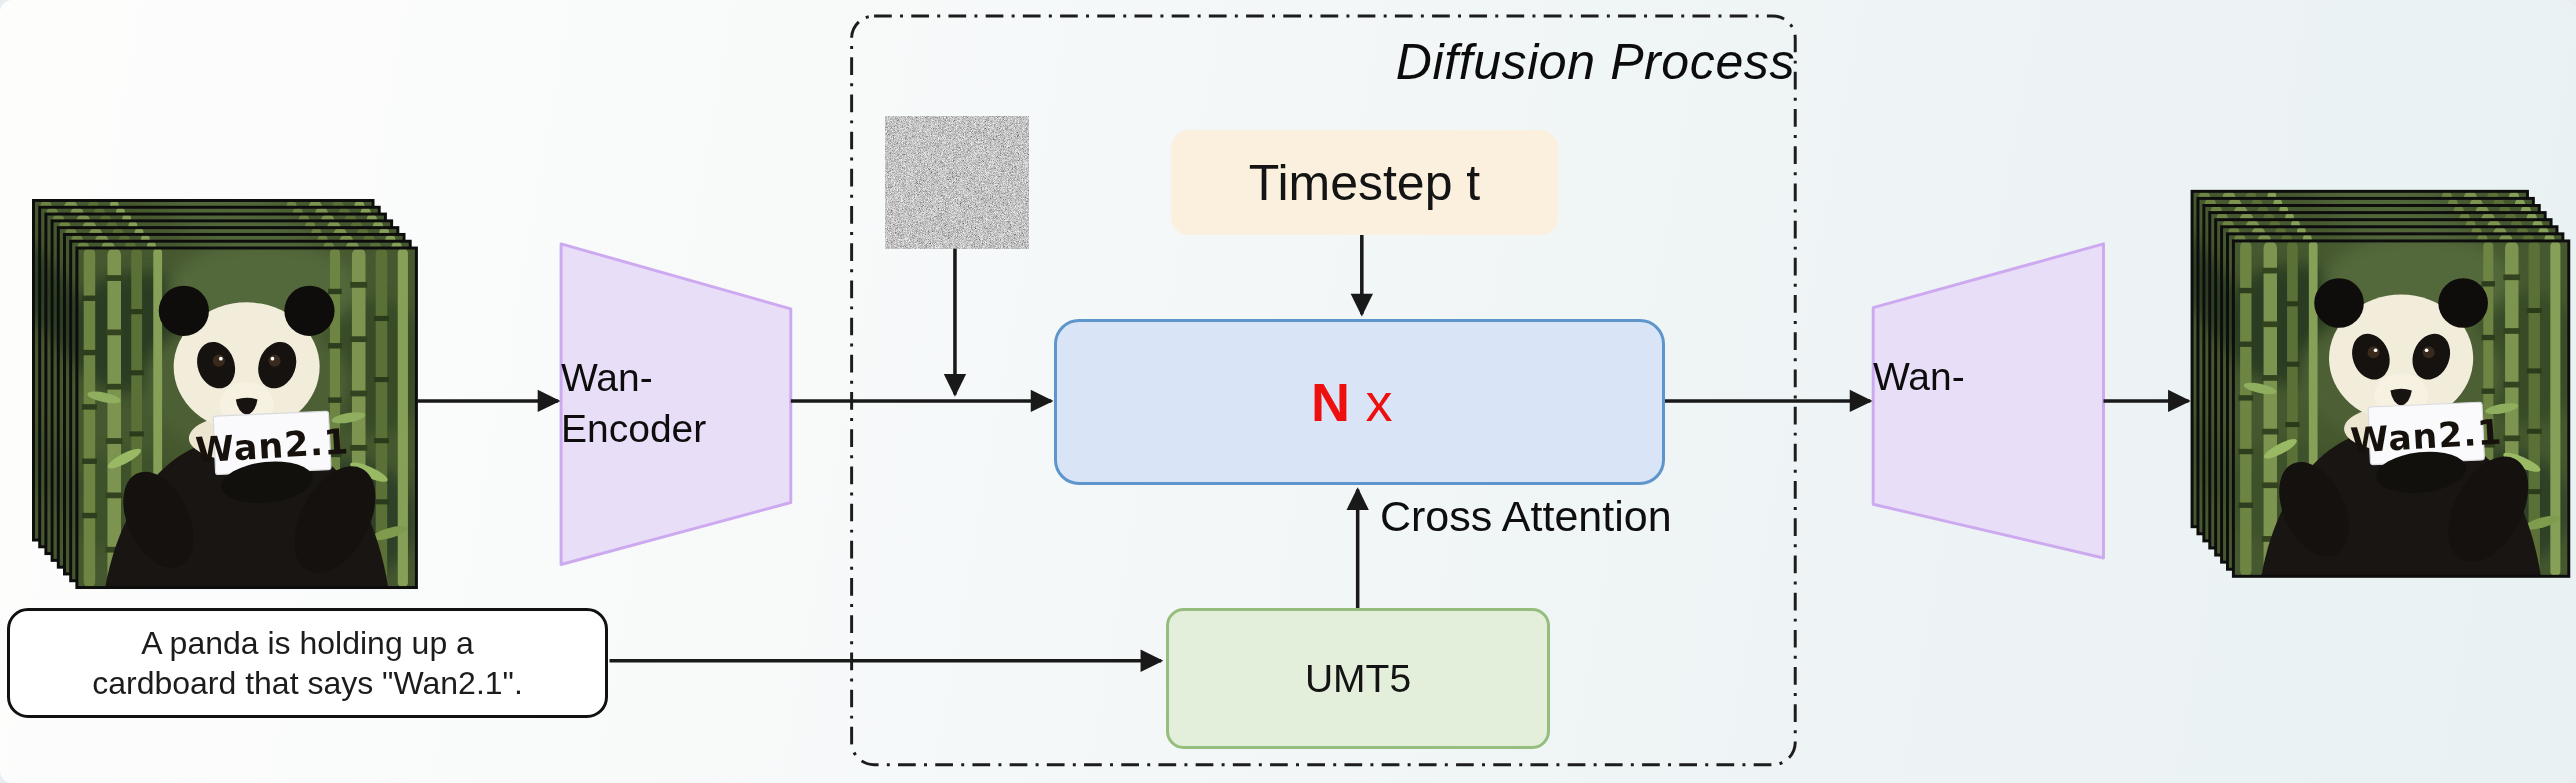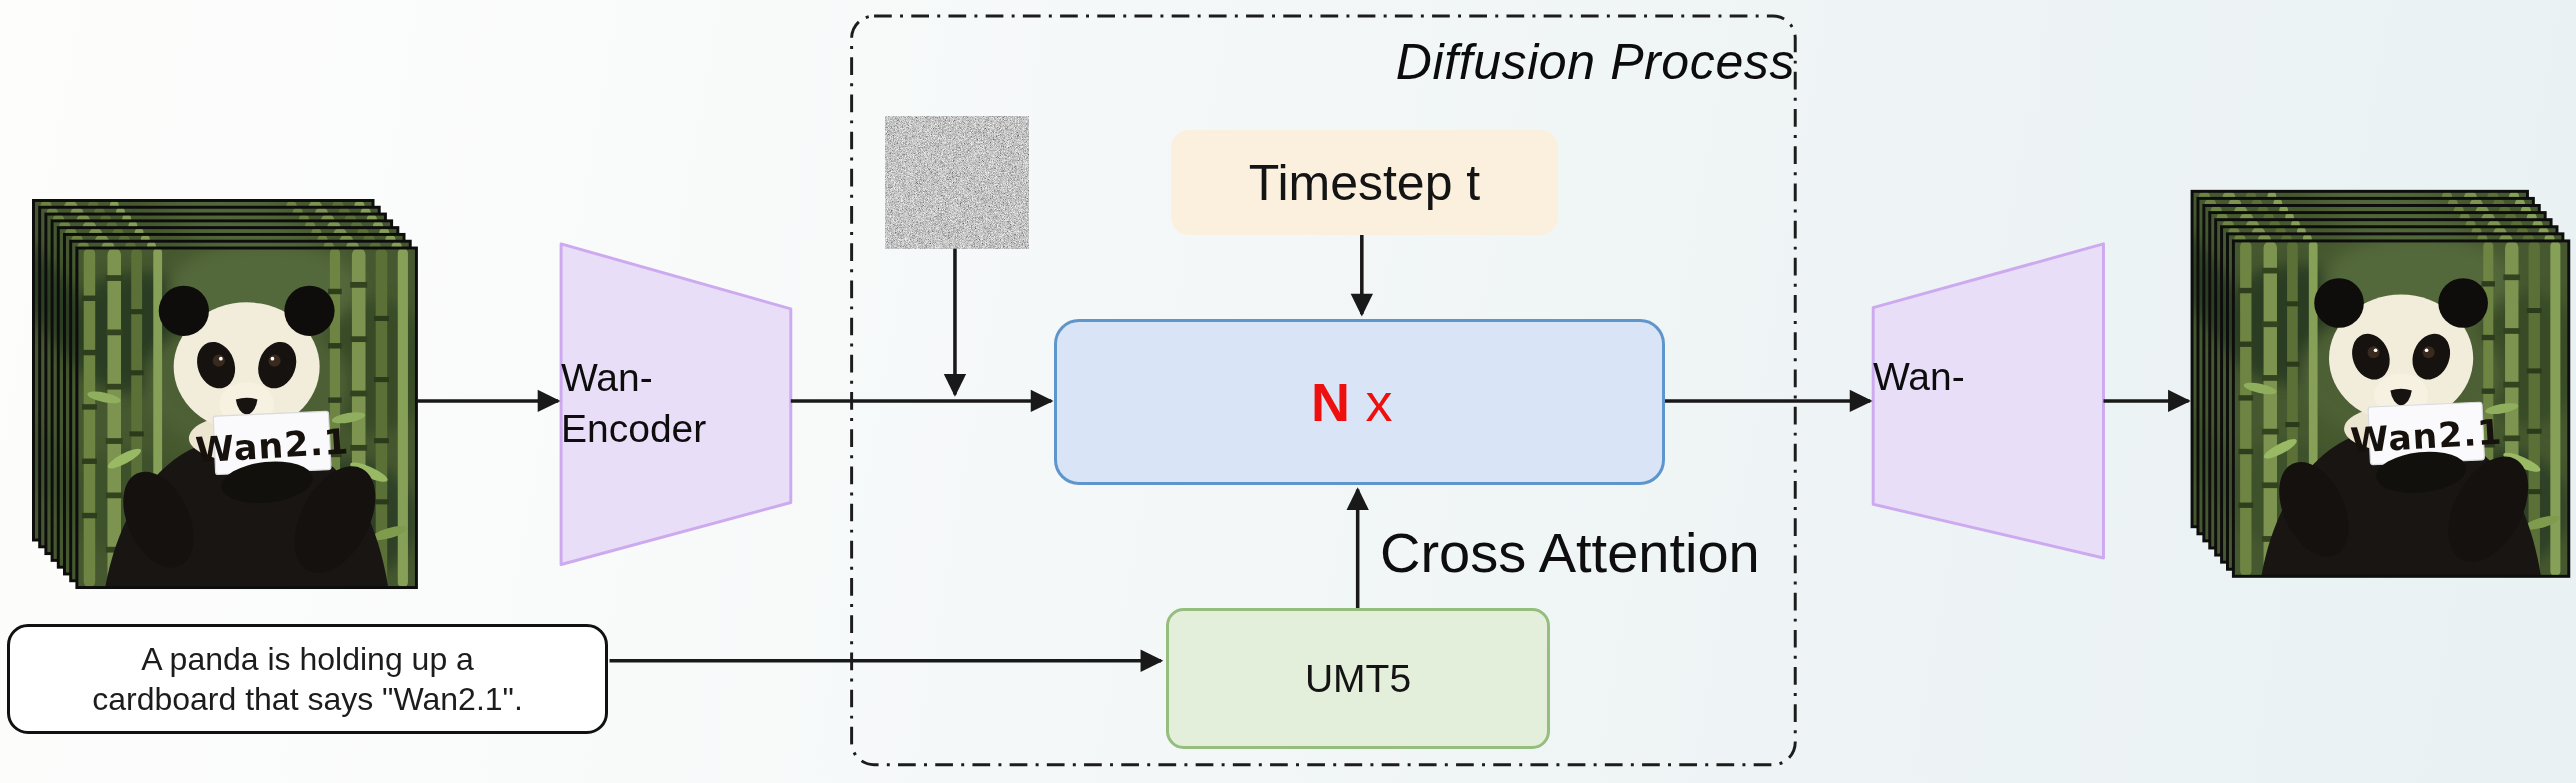--- a/index.html
+++ b/index.html
@@ -1,38 +1,38 @@
 <!DOCTYPE html>
 <html style="font-size:9.4px"><head>
 <meta charset="utf-8">
 <style>
   html,body{margin:0;padding:0;background:#e8eef0;}
   .canvas{
     position:relative;width:2576px;height:783px;overflow:hidden;
     background:linear-gradient(100deg,#fdfdfc 0%,#f8fafa 30%,#f0f5f6 60%,#e9f1f3 100%);
-    font-family:"Liberation Sans",sans-serif;color:#111;
+    font-family:"Liberation Sans",sans-serif;color:#111;border-radius:12px;
   }
   .gfx{position:absolute;left:0;top:0;width:2576px;height:783px;}
   .lbl{position:absolute;white-space:nowrap;}
   .title{
     left:1346px;top:33px;width:449px;text-align:right;
     font-style:italic;font-size:50px;color:#0c0c0c;letter-spacing:0.6px;
   }
   .box{position:absolute;display:flex;align-items:center;justify-content:center;box-sizing:border-box;}
   .timestep-box{left:1171px;top:130px;width:387px;height:105px;background:#faf0dd;border-radius:17.7px;font-size:50px;color:#141414;}
   .dit-box{
     left:1054px;top:319px;width:611px;height:166px;background:#d9e5f6;
     border:3.5px solid #5e96cc;border-radius:25px;font-size:54px;color:#0d0d0d;
   }
   .dit-n{color:#ee100f;font-weight:bold;}
   .dit-x{color:#ee100f;margin:0 15.4px;}
-  .cross-lbl{left:1380px;top:520px;width:366px;font-size:56px;color:#0e0e0e;}
+  .cross-lbl{left:1380px;top:492px;width:366px;font-size:43px;color:#0e0e0e;}
   .umt5-box{left:1166px;top:608px;width:384px;height:141px;background:#e3efda;border:3.5px solid #95bd7e;border-radius:17.7px;font-size:39px;color:#141414;}
   .prompt-box{
-    left:7px;top:624px;width:601px;height:110px;background:#ffffff;
+    left:7px;top:608px;width:601px;height:110px;background:#ffffff;
     border:3px solid #111;border-radius:21px;flex-direction:column;
     font-size:32px;line-height:1.25;color:#1c1c1c;text-align:right;
   }
   .trap-lbl{position:absolute;width:230px;font-size:39px;line-height:1.32;color:#0d0d0d;}
   .enc-lbl{left:561px;top:352px;}
   .dec-lbl{left:1873px;top:351px;}
 </style>
 </head>
 <body>
 

